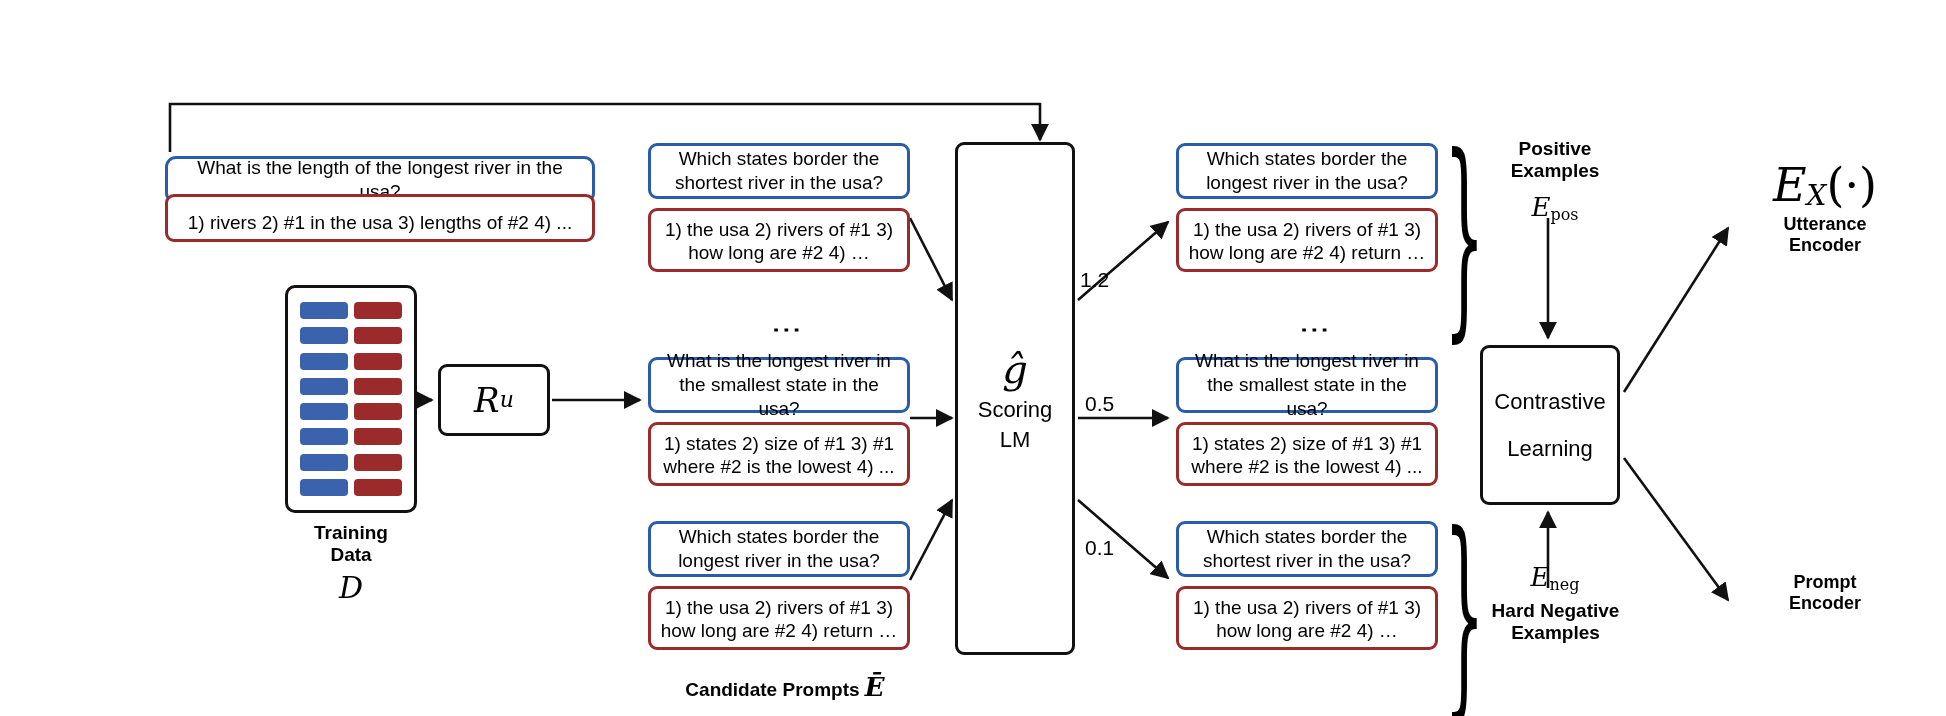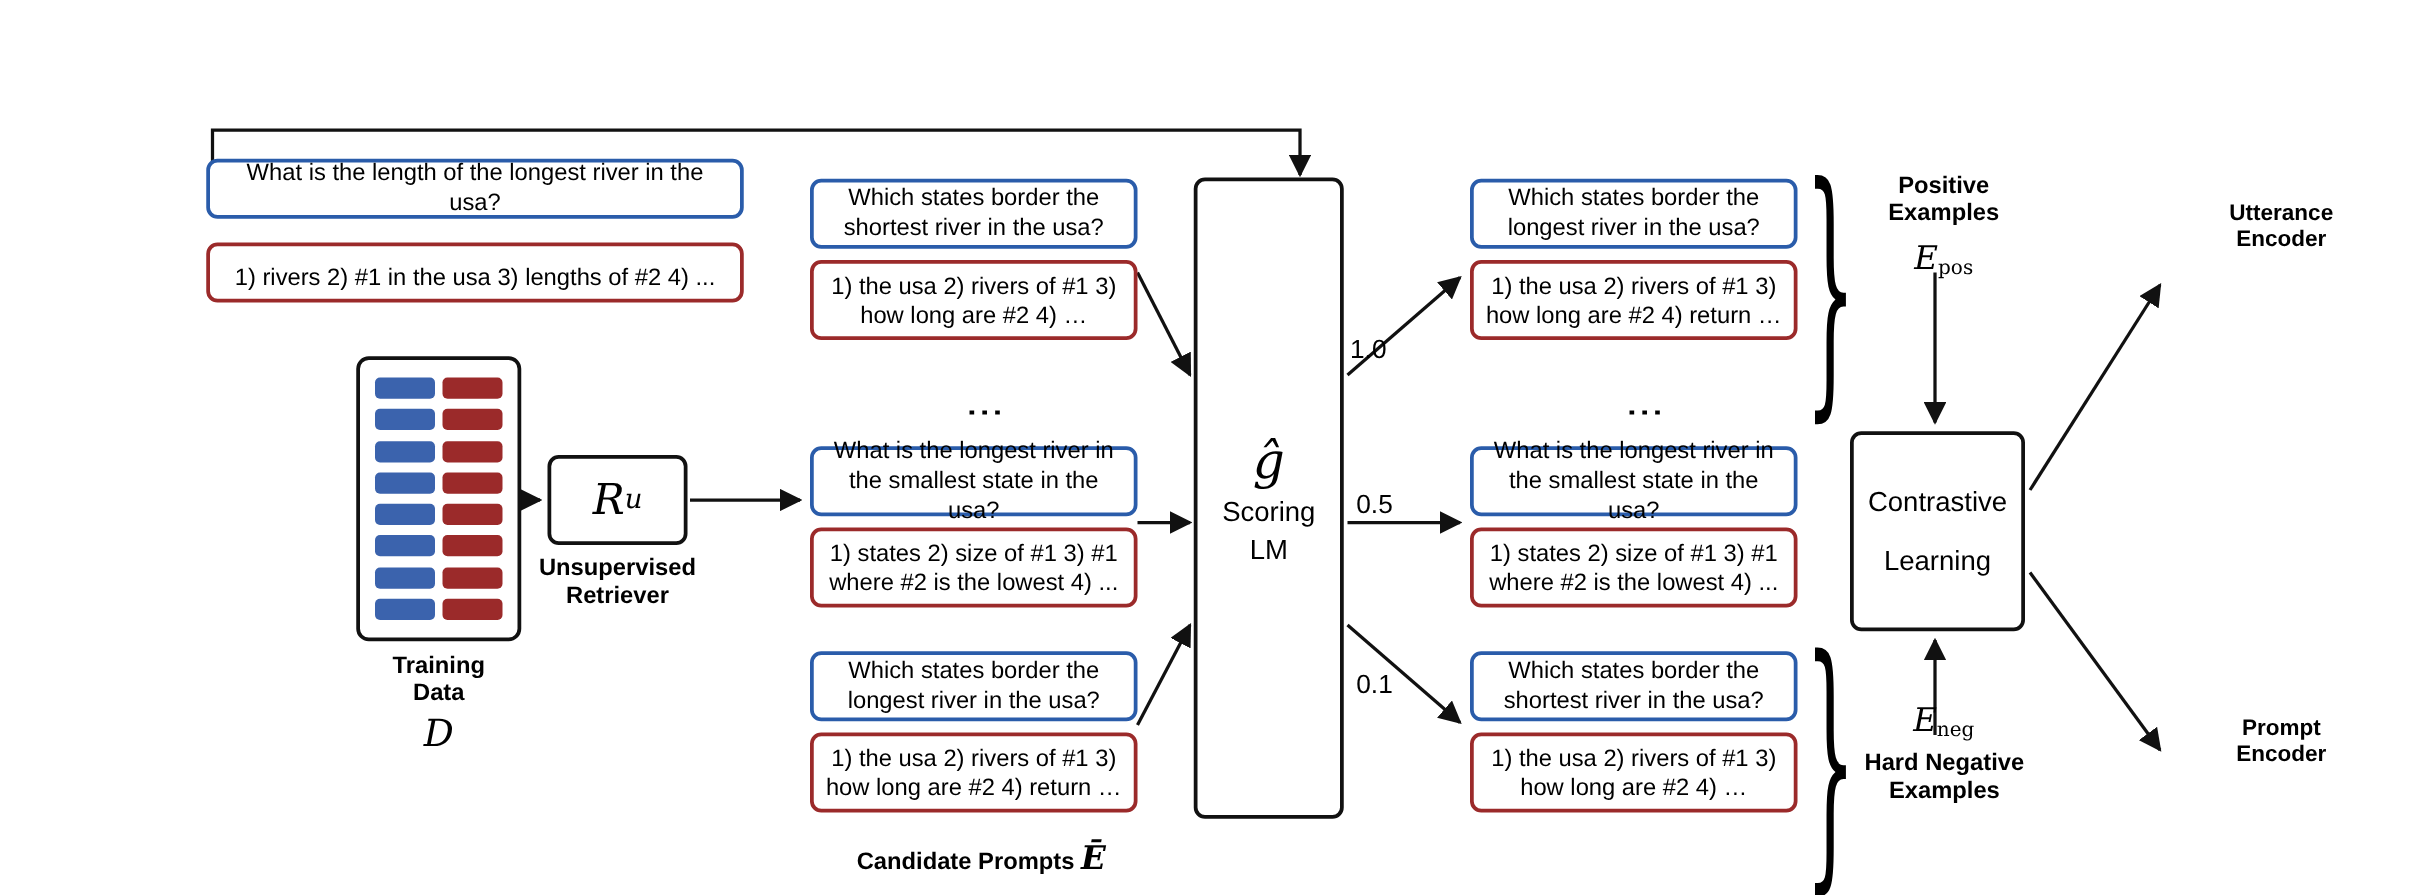--- a/index.html
+++ b/index.html
@@ -217,21 +217,21 @@
 
       <path d="M 1548 218 L 1548 338"></path>
 
       <path d="M 1548 588 L 1548 512"></path>
 
       <path d="M 1624 392 L 1728 228"></path>
       <path d="M 1624 458 L 1728 600"></path>
     </g>
   </svg>
 
-  <div class="box blue-box pair-utt" style="left:165px; top:127px; width:430px; height:48px;">
+  <div class="box blue-box pair-utt" style="left:165px; top:156px; width:430px; height:48px;border-radius:11px;">
     <span>What is the length of the longest river in the usa?</span>
   </div>
   <div class="box red-box pair-prog" style="left:165px; top:194px; width:430px; height:48px;">
     <span>1) rivers 2) #1 in the usa 3) lengths of #2 4) ...</span>
   </div>
 
   <div id="training-data-block">
     <div class="td-row">
       <span class="td-cell td-blue"></span>
       <span class="td-cell td-red"></span>
@@ -267,24 +267,20 @@
   </div>
   <div class="label bold-label" style="left:271px; top:522px; width:160px;">
     <div>Training</div>
     <div>Data</div>
   </div>
   <div class="label math" style="left:271px; top:570px; width:160px; font-size:30px;">D</div>
 
   <div id="retriever-box" class="box plain-box">
     <span class="math">R</span>
       <span class="math" style="font-size:22px; vertical-align:sub;">u</span>
-  </div>
-  <div class="label bold-label" style="left:414px; top:444px; width:160px;">
-    <div>Unsupervised</div>
-    <div>Retriever</div>
   </div>
 
   <div class="box blue-box pair-utt" style="left:648px; top:143px; width:262px; height:56px;">
     <span>Which states border the shortest river in the usa?</span>
   </div>
   <div class="box red-box pair-prog" style="left:648px; top:208px; width:262px; height:64px;">
     <span>1) the usa 2) rivers of #1 3) how long are #2 4) …</span>
   </div>
   <div class="dots" style="left:762px; top:310px; width:30px; height:40px;">⋮</div>
 
@@ -306,21 +302,21 @@
     <span>Candidate Prompts</span>
     <span class="cal">Ē</span>
   </div>
 
   <div id="scoring-box" class="box plain-box">
     <div id="scoring-ghat">ĝ</div>
     <div id="scoring-l1">Scoring</div>
     <div id="scoring-l2">LM</div>
   </div>
 
-  <div class="score" style="left:1080px; top:268px;">1.0</div>
+  <div class="score" style="left:1080px; top:268px;">1.2</div>
   <div class="score" style="left:1085px; top:392px;">0.5</div>
   <div class="score" style="left:1085px; top:536px;">0.1</div>
 
   <div class="box blue-box pair-utt" style="left:1176px; top:143px; width:262px; height:56px;">
     <span>Which states border the longest river in the usa?</span>
   </div>
   <div class="box red-box pair-prog" style="left:1176px; top:208px; width:262px; height:64px;">
     <span>1) the usa 2) rivers of #1 3) how long are #2 4) return …</span>
   </div>
   <div class="dots" style="left:1290px; top:310px; width:30px; height:40px;">⋮</div>
@@ -357,20 +353,23 @@
     <div>Hard Negative</div>
     <div>Examples</div>
   </div>
 
   <div id="contrastive-box" class="box plain-box">
     <div>Contrastive</div>
     <div>Learning</div>
   </div>
 
   <div class="encoder-label" style="left:1710px; top:158px; width:230px;">
+    <div>
+      <span class="enc-math">E</span><span class="enc-math" style="font-size:28px; vertical-align:sub;">X</span><span class="enc-math" style="font-style:normal;">(·)</span>
+    </div>
     <div class="enc-sub">
       <div>Utterance</div>
       <div>Encoder</div>
     </div>
   </div>
 
   <div class="encoder-label" style="left:1710px; top:570px; width:230px;">
     <div class="enc-sub">
       <div>Prompt</div>
       <div>Encoder</div>

